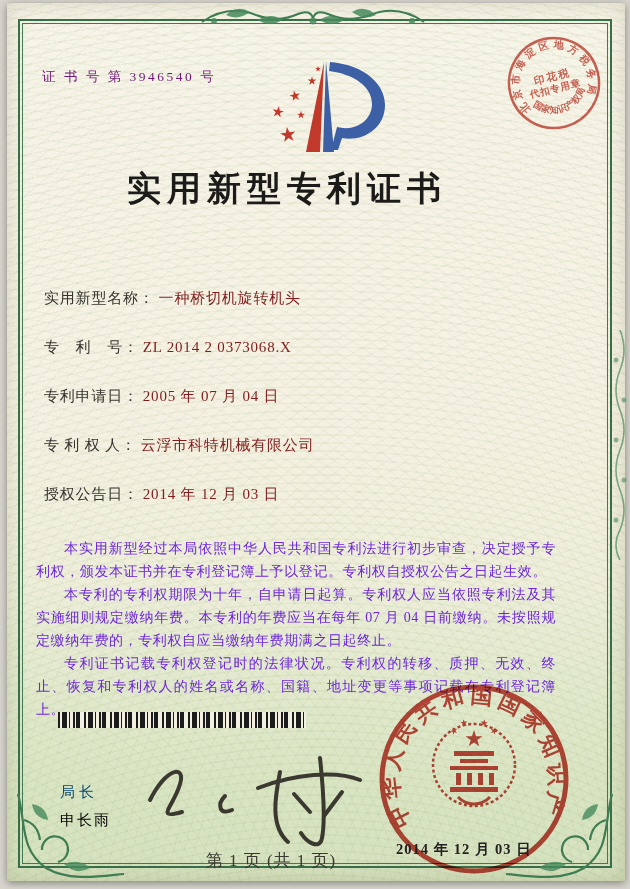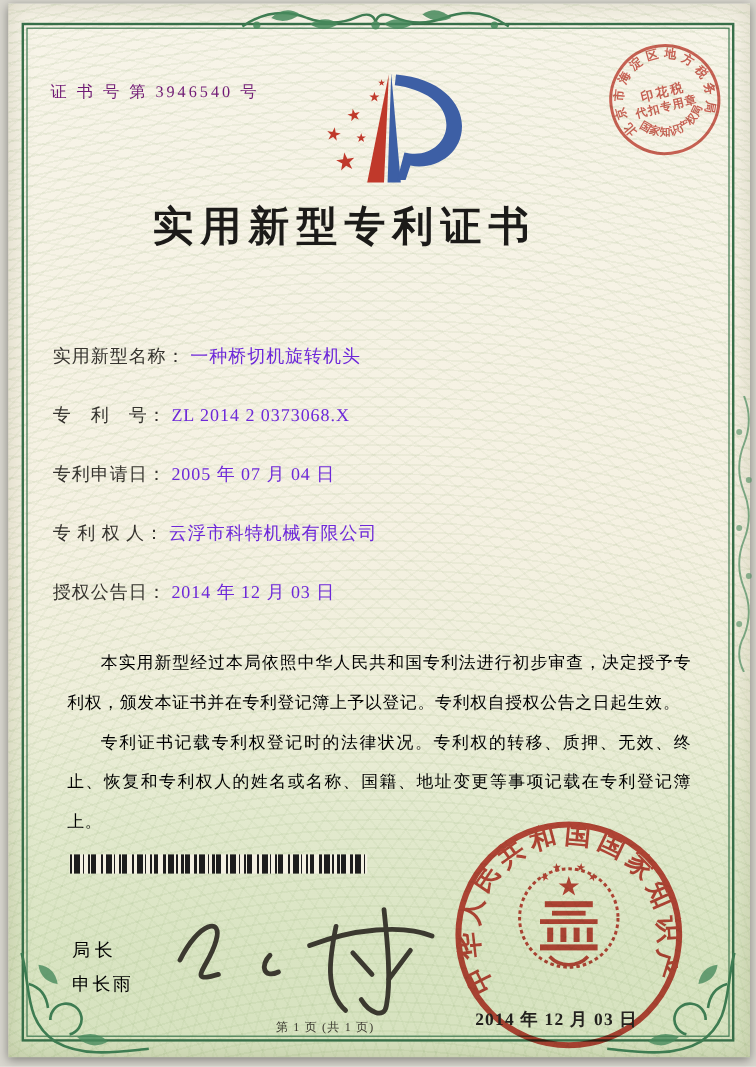--- a/index.html
+++ b/index.html
@@ -34,42 +34,42 @@
   }
   .title{
     left:0;top:166px;width:568px;text-align:center;
     font-size:34px;font-weight:700;letter-spacing:6px;color:#1c1b19;text-indent:6px;
   }
   .fields{
     left:44px;top:260px;width:540px;display:flex;flex-direction:column;gap:29px;
   }
   .frow{font-size:15px;color:#35332e;letter-spacing:.8px;white-space:nowrap;height:20px;line-height:20px;}
   .frow .lab{display:inline-block;margin-top:28px;}
-  .frow .val{display:inline-block;margin-left:4px;color:#6d28d9;}
+  .frow .val{display:inline-block;margin-left:4px;color:#7f1d1d;}
   .paras{
-    left:56px;top:537px;width:520px;color:#000000;
-    font-size:14px;line-height:33px;letter-spacing:.6px;text-align:justify;
+    left:36px;top:537px;width:520px;color:#6d28d9;
+    font-size:14px;line-height:23px;letter-spacing:.6px;text-align:justify;
   }
   .paras p{margin:0;text-indent:2em;}
   .barcode{
     left:58px;top:712px;width:248px;height:16px;
     background:repeating-linear-gradient(90deg,
       #1c1c1c 0 2px,#f3f0e2 2px 4px,
       #1c1c1c 4px 9px,#f3f0e2 9px 11px,
       #1c1c1c 11px 12px,#f3f0e2 12px 15px,
       #1c1c1c 15px 17px,#f3f0e2 17px 18px,
       #1c1c1c 18px 22px,#f3f0e2 22px 26px);
   }
-  .signer-title{left:60px;top:783px;font-size:15px;color:#000000;letter-spacing:4px;}
+  .signer-title{left:60px;top:783px;font-size:15px;color:#0c4a6e;letter-spacing:4px;}
   .signer-name{left:60px;top:811px;font-size:15px;color:#000000;letter-spacing:2px;}
   .sig-svg{left:128px;top:742px;}
   .seal-svg{left:374px;top:679px;mix-blend-mode:multiply;opacity:.92;}
   .seal-date{left:396px;top:840px;font-size:14.5px;color:#23211e;letter-spacing:1px;font-weight:700;}
   .stamp-svg{left:504px;top:33px;transform:rotate(-14deg);mix-blend-mode:multiply;opacity:.85;}
-  .footer{left:0;top:849px;width:542px;text-align:center;font-size:10px;color:#3a382f;letter-spacing:1px;}
+  .footer{left:0;top:849px;width:542px;text-align:center;font-size:17px;color:#3a382f;letter-spacing:1px;}
   .ornament{color:#3e7c52;}
   svg text{font-family:"Liberation Serif",serif;}
 </style>
 </head>
 <body>
 
 <svg width="0" height="0" style="position:absolute" aria-hidden="true">
   <defs>
     <polygon id="star5" points="0,-10 2.245,-3.09 9.51,-3.09 3.63,1.18 5.88,8.09 0,3.82 -5.88,8.09 -3.63,1.18 -9.51,-3.09 -2.245,-3.09"></polygon>
   </defs>
@@ -166,20 +166,21 @@
   <div class="frow">
     <span class="lab">专 利 权 人：</span><span class="val">云浮市科特机械有限公司</span>
   </div>
   <div class="frow">
     <span class="lab">授权公告日：</span><span class="val">2014 年 12 月 03 日</span>
   </div>
 </div>
 
 <div class="abs paras">
   <p>本实用新型经过本局依照中华人民共和国专利法进行初步审查，决定授予专利权，颁发本证书并在专利登记簿上予以登记。专利权自授权公告之日起生效。</p>
+  <p>本专利的专利权期限为十年，自申请日起算。专利权人应当依照专利法及其实施细则规定缴纳年费。本专利的年费应当在每年 07 月 04 日前缴纳。未按照规定缴纳年费的，专利权自应当缴纳年费期满之日起终止。</p>
   <p>专利证书记载专利权登记时的法律状况。专利权的转移、质押、无效、终止、恢复和专利权人的姓名或名称、国籍、地址变更等事项记载在专利登记簿上。</p>
 </div>
 
 <div class="abs barcode"></div>
 
 <div class="abs signer-title">局长</div>
 <div class="abs signer-name">申长雨</div>
 
 <svg class="abs sig-svg" width="255" height="115" viewBox="0 0 255 115">
   <g fill="none" stroke="#26221c" stroke-width="4" stroke-linecap="round" opacity=".88">

